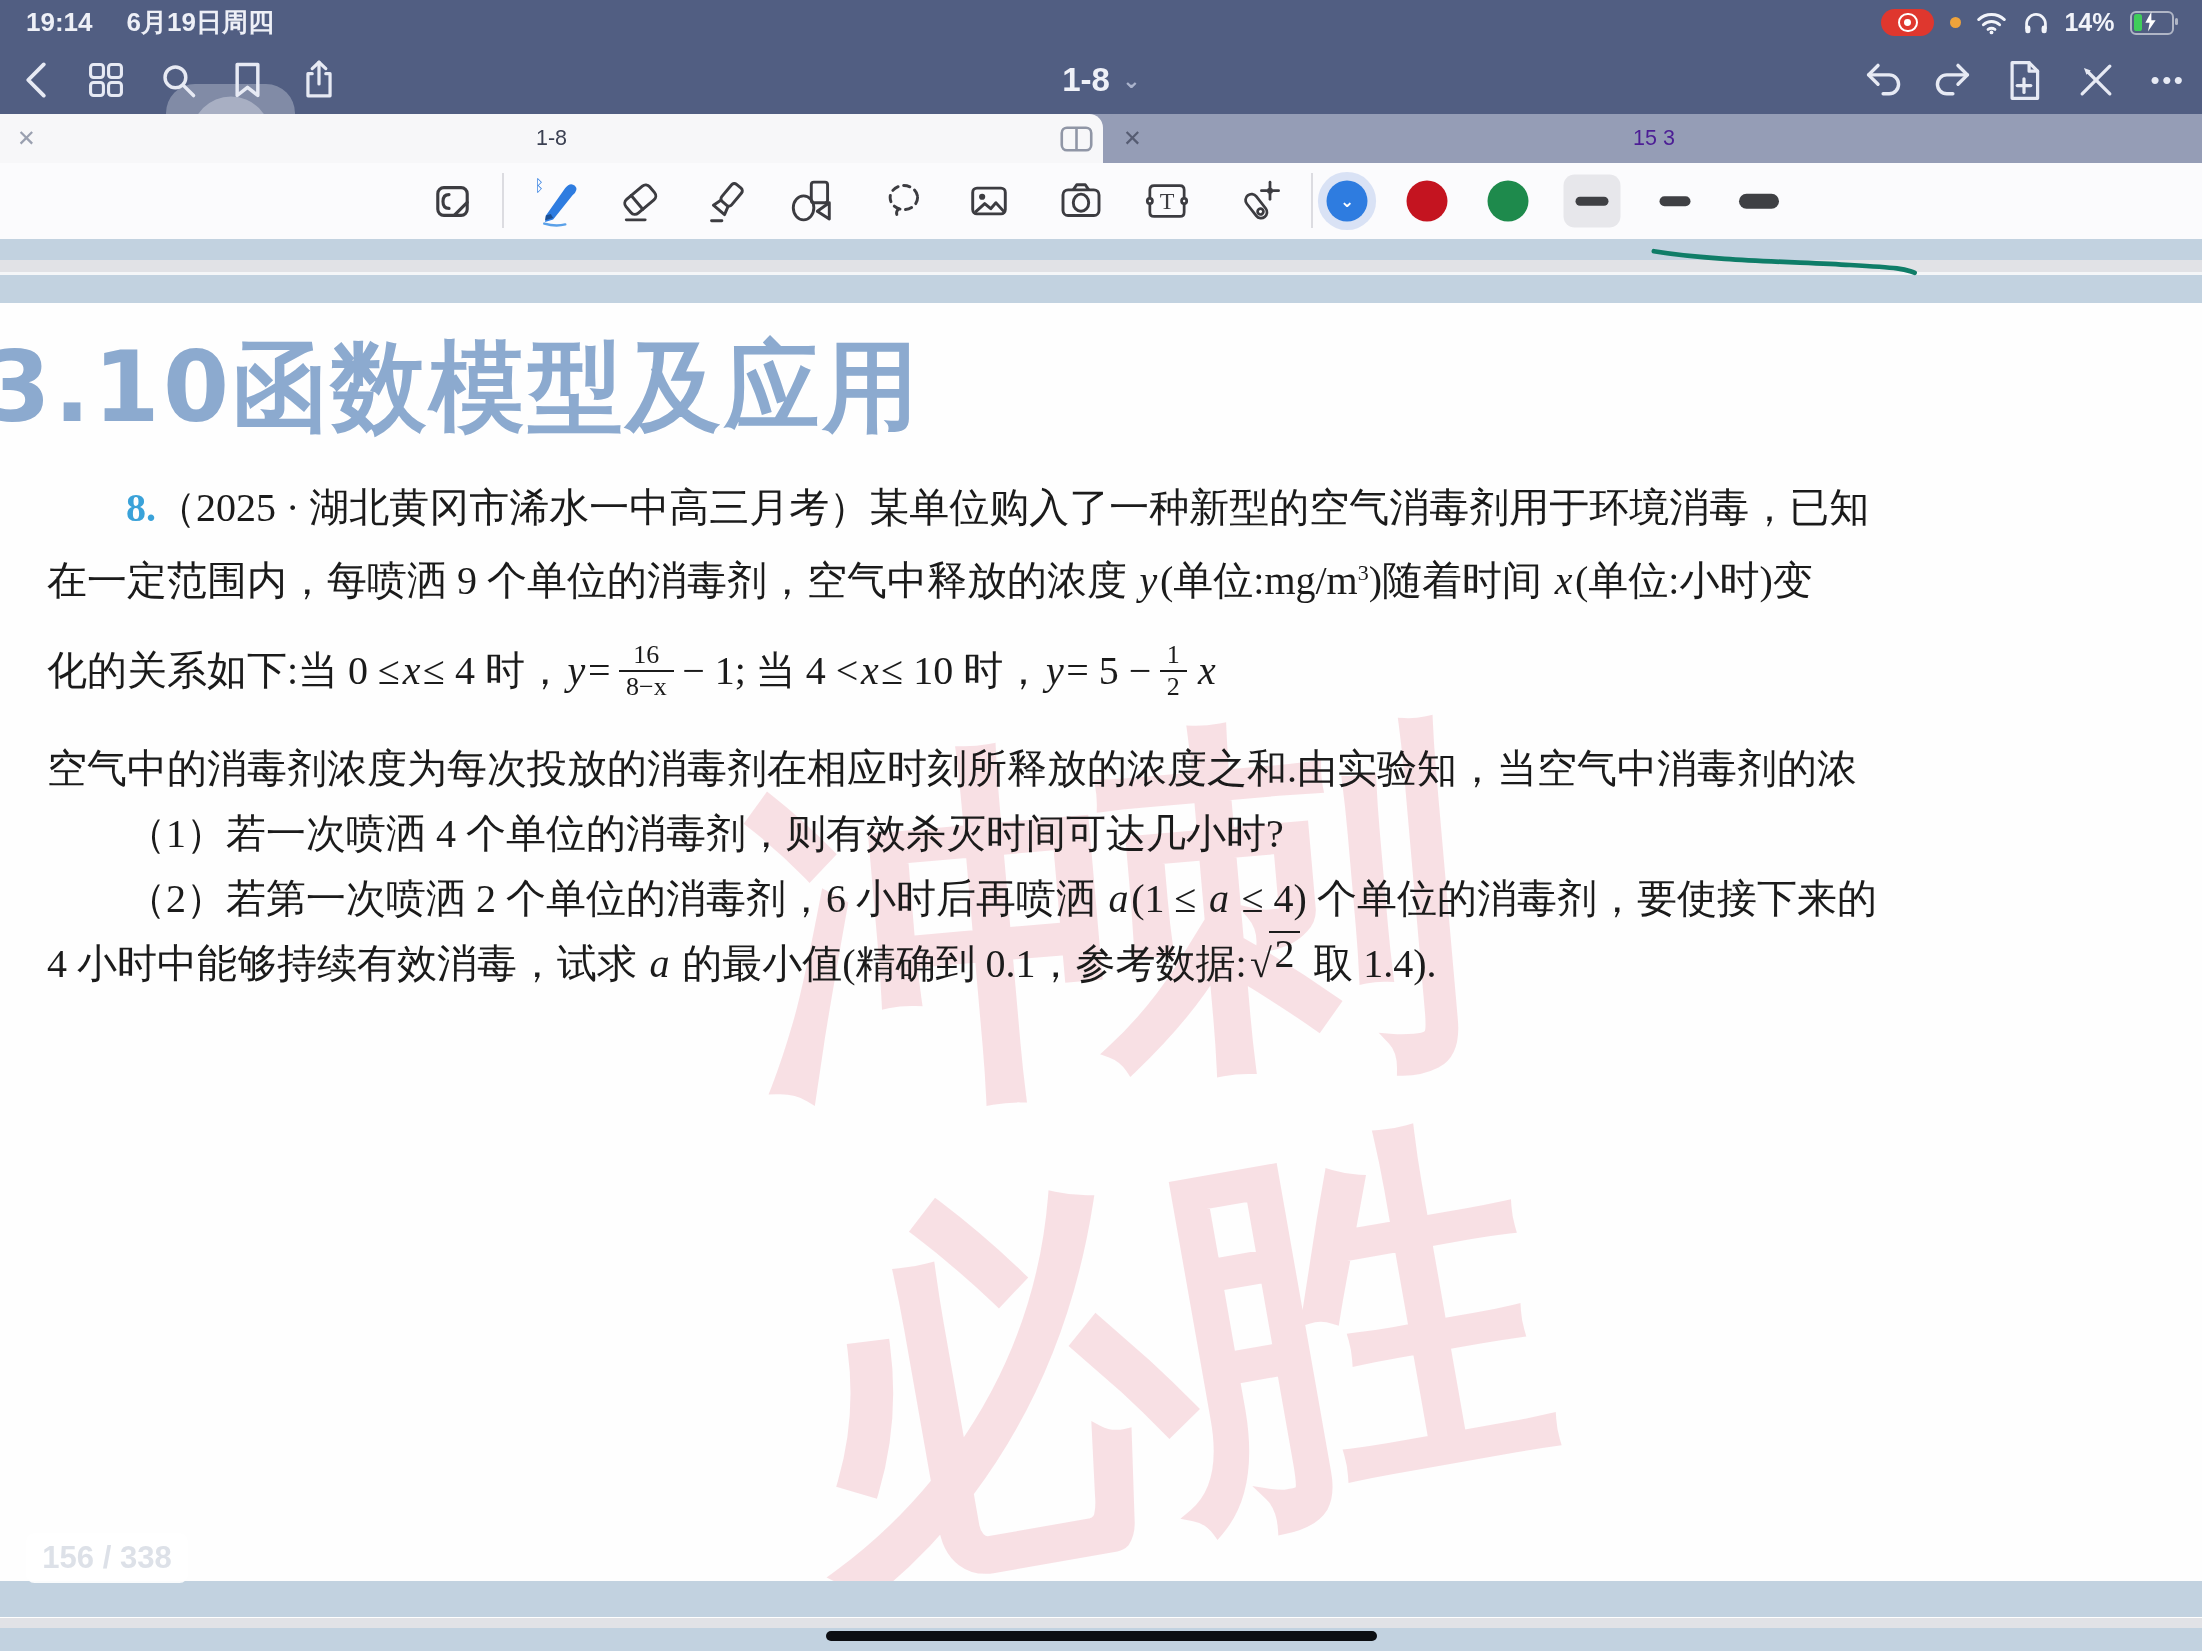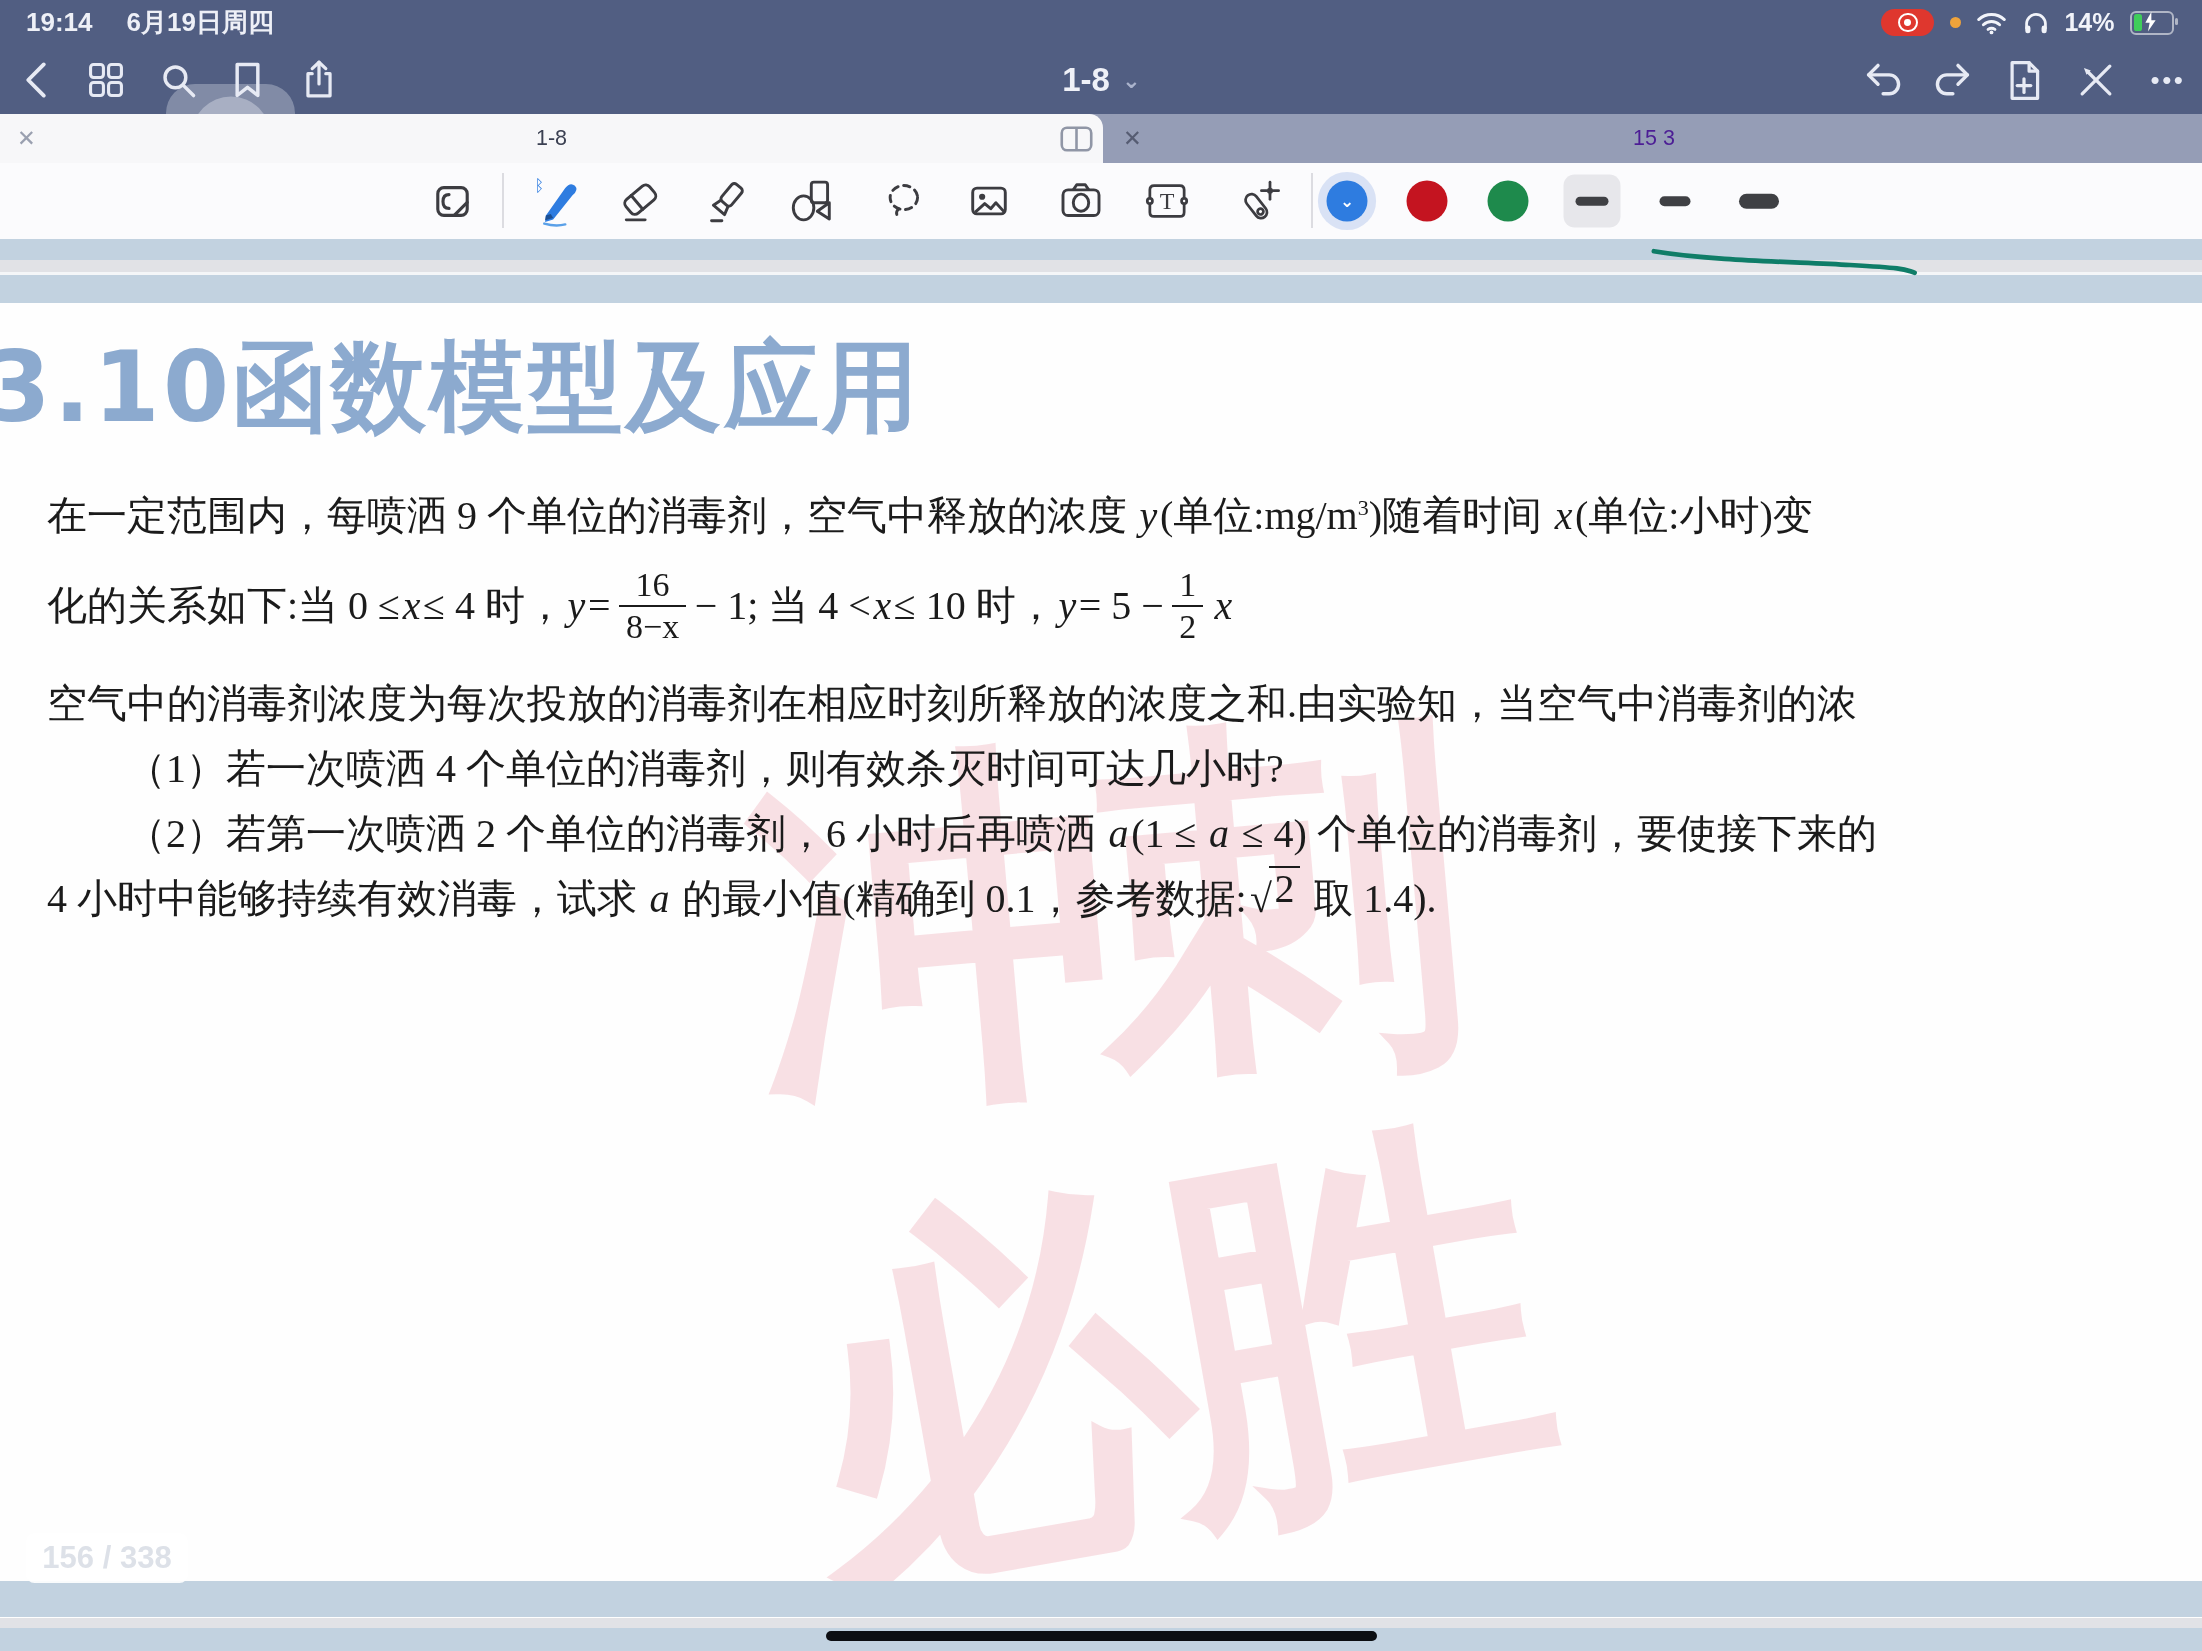--- a/index.html
+++ b/index.html
@@ -57,21 +57,21 @@
   .wm1{left:749px;top:370px;font-size:370px;transform:rotate(-5deg);letter-spacing:-24px;}
   .wm2{left:800px;top:800px;font-size:387px;transform:rotate(-10deg);letter-spacing:-26px;}
   .doc-lines{position:absolute;left:47px;top:475px;right:26px;z-index:1;
     font-family:"Liberation Serif","DejaVu Serif",serif;font-size:40px;color:var(--text);}
   .line{height:65px;line-height:65px;white-space:nowrap;}
   .line.indent{padding-left:79px;}
   .line.tall{height:131px;display:flex;align-items:center;line-height:1.1;}
   .line .blue{color:var(--num-blue);font-weight:700;}
   .line .it{font-style:italic;padding:0 2.6px;}
   .line sup{font-size:.55em;vertical-align:super;}
-  .frac{display:inline-flex;flex-direction:column;align-items:center;vertical-align:middle;margin:0 8.6px;font-size:34px;line-height:1.15;}
+  .frac{display:inline-flex;flex-direction:column;align-items:center;vertical-align:middle;margin:0 8.6px;font-size:26px;line-height:1.15;}
   .frac .den{border-top:2.6px solid var(--text);}
   .frac span{padding:0 6.9px;}
   .sqrt{display:inline-flex;align-items:flex-start;margin:0 3.4px;}
   .sqrt .rad{margin-right:-2.6px;}
   .sqrt .rv{border-top:2.6px solid var(--text);padding:0 5.2px;line-height:1.05;}
   .page-pill{position:absolute;left:26px;top:1533px;width:162px;height:50px;border-radius:8.6px;
     background:rgba(255,255,255,.92);display:flex;align-items:center;justify-content:center;
     font-size:31px;font-weight:700;color:#dde1e8;z-index:2;}
   
   .home-indicator{position:absolute;left:826px;top:1631px;width:551px;height:9.5px;border-radius:5.2px;background:#0c0e12;}
@@ -318,20 +318,21 @@
   <div class="band" style="top:272px;height:3.4px;background:#f4f6f8"></div>
   <div class="band" style="top:275px;height:27.5px;background:var(--band-blue)"></div>
 
   <div class="page-area">
     <div class="watermark wm1">冲刺</div>
     <div class="watermark wm2">必胜</div>
   </div>
 
   <div class="doc-title">3.10函数模型及应用</div>
   <div class="doc-lines">
+      <div class="line indent"><span class="blue">8.</span><span>（2025 · 湖北黄冈市浠水一中高三月考）某单位购入了一种新型的空气消毒剂用于环境消毒，已知</span></div>
       <div class="line"><span>在一定范围内，每喷洒 9 个单位的消毒剂，空气中释放的浓度 </span><span class="it">y</span><span>(单位:mg/m</span><sup>3</sup><span>)随着时间 </span><span class="it">x</span><span>(单位:小时)变</span></div>
       <div class="line tall">
         <span>化的关系如下:当 0 ≤ </span>
         <span class="it">x</span>
         <span> ≤ 4 时，</span>
         <span class="it">y</span>
         <span> = </span>
         <span class="frac">
           <span class="num">16</span>
           <span class="den">8−x</span>

